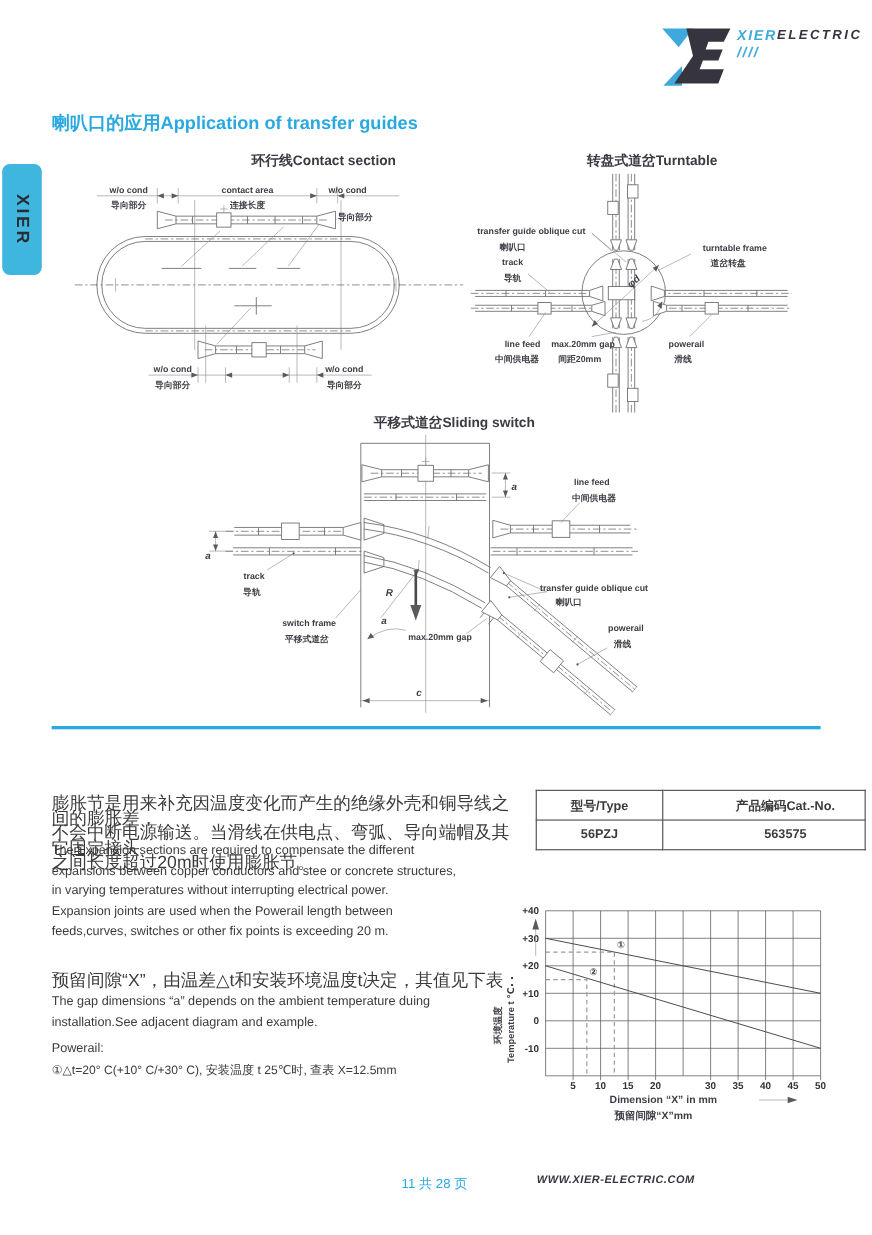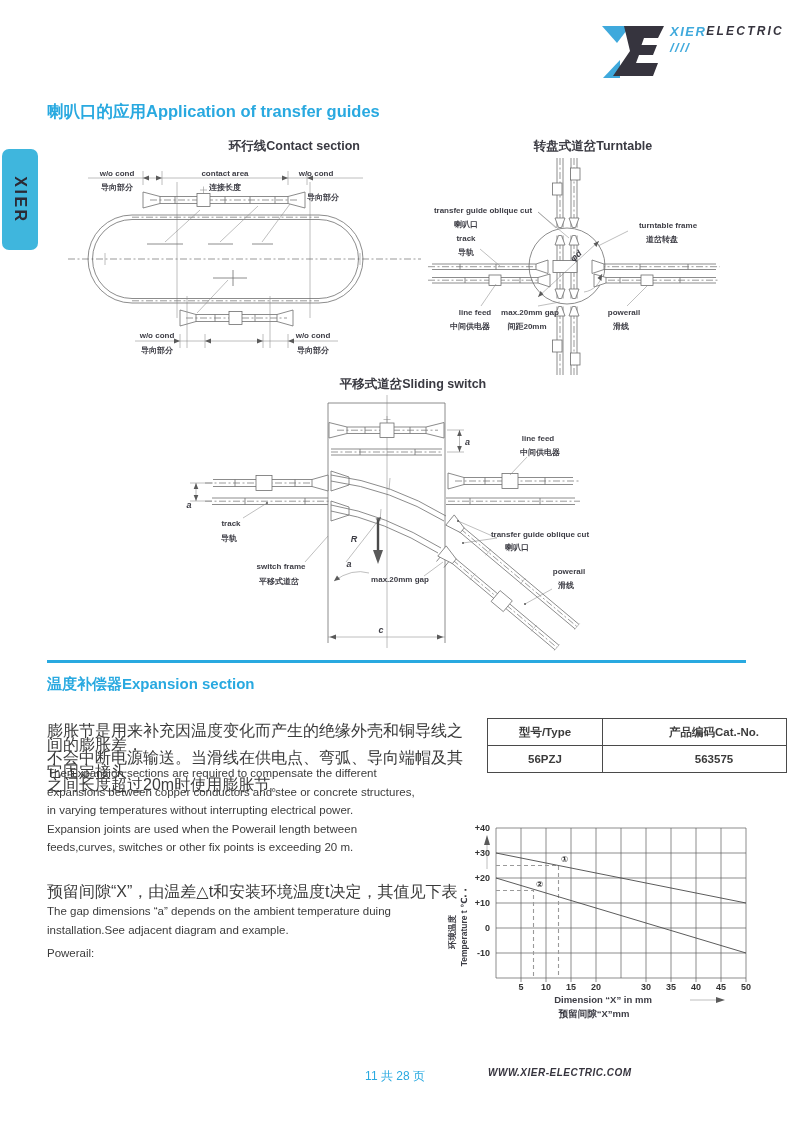--- a/index.html
+++ b/index.html
@@ -272,35 +272,35 @@
     <text class="dl" x="281" y="569">switch frame</text>
     <text class="dl" x="279" y="584">平移式道岔</text>
     <text class="dl" x="540" y="537">transfer guide oblique cut</text>
     <text class="dl" x="517" y="550">喇叭口</text>
     <text class="dl" x="569" y="574">powerail</text>
     <text class="dl" x="566" y="588">滑线</text>
     <text class="dl" x="400" y="582">max.20mm gap</text>
   </svg>
 
   <div class="abs" id="divider"></div>
-  <div class="abs" id="expansion-title">温度补偿器Expansion section</div>
 
   <div class="abs cn-para" style="left:47px;top:724px;width:420px;">膨胀节是用来补充因温度变化而产生的绝缘外壳和铜导线之间的膨胀差，
 不会中断电源输送。当滑线在供电点、弯弧、导向端帽及其它固定接头
 之间长度超过20m时使用膨胀节。</div>
   <div class="abs en-para" style="left:47px;top:764px;width:430px;">The Expansion sections are required to compensate the different
 expansions between copper conductors and stee or concrete structures,
 in varying temperatures without interrupting electrical power.
 Expansion joints are used when the Powerail length between
 feeds,curves, switches or other fix points is exceeding 20 m.</div>
 
   <div class="abs cn-para" style="left:47px;top:885px;width:430px;">预留间隙“X”，由温差△t和安装环境温度t决定，其值见下表：</div>
   <div class="abs en-para" style="left:47px;top:902px;width:440px;">The gap dimensions “a” depends on the ambient temperature duing
 installation.See adjacent diagram and example.</div>
   <div class="abs en-para" style="left:47px;top:944px;">Powerail:</div>
+  <div class="abs" style="left:47px;top:965px;font-size:11px;color:#3b3b3b;">①△t=20° C(+10° C/+30° C), 安装温度 t 25℃时, 查表 X=12.5mm</div>
 
   <table class="abs" id="type-table" style="left:487px;top:718px;">
     <tbody>
         <tr>
       <td class="c1">型号/Type</td>
       <td class="c2">产品编码Cat.-No.</td>
     </tr>
     <tr>
       <td class="c1">56PZJ</td>
       <td class="c2">563575</td>

